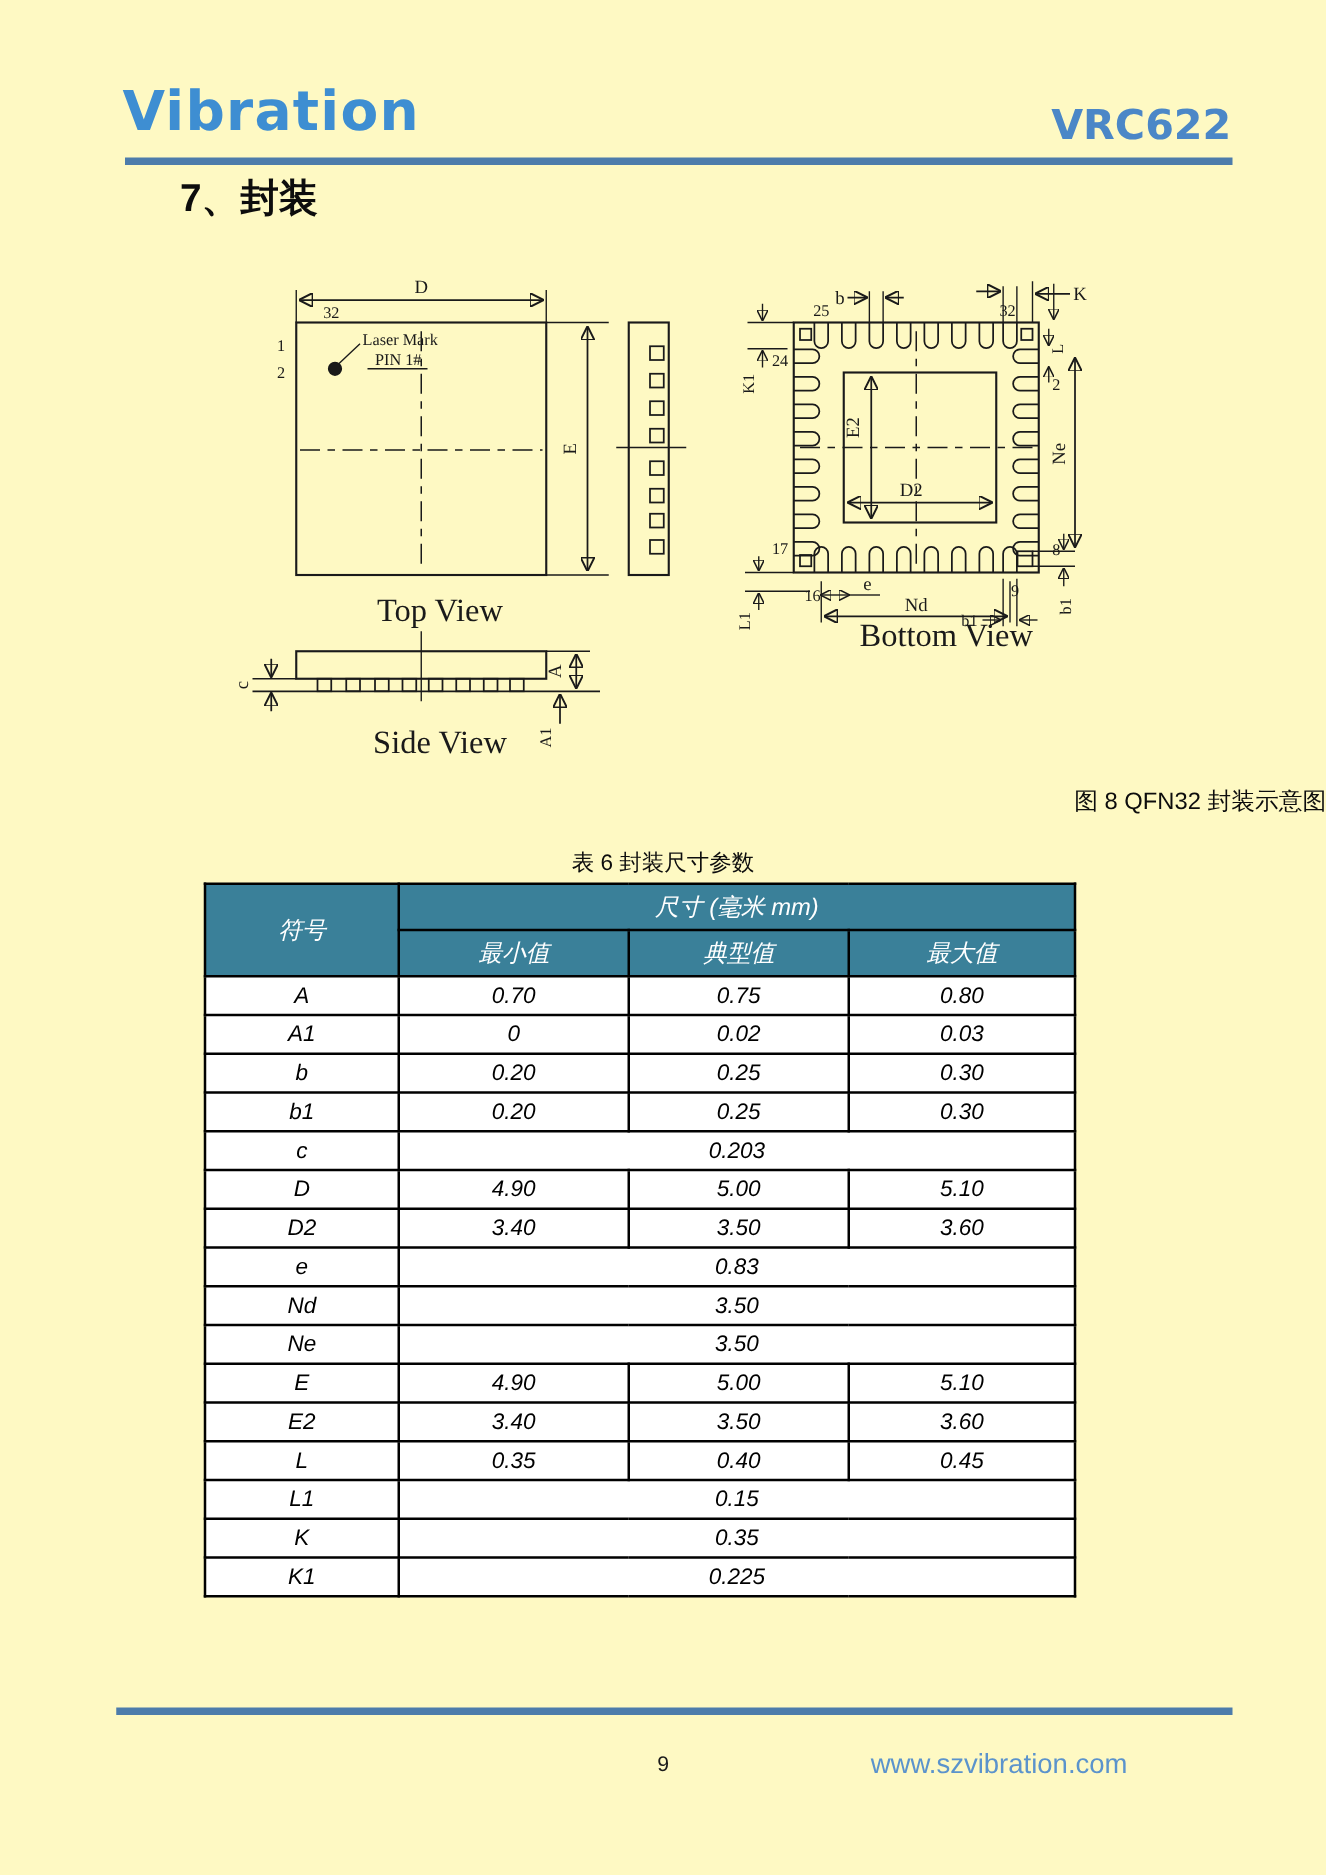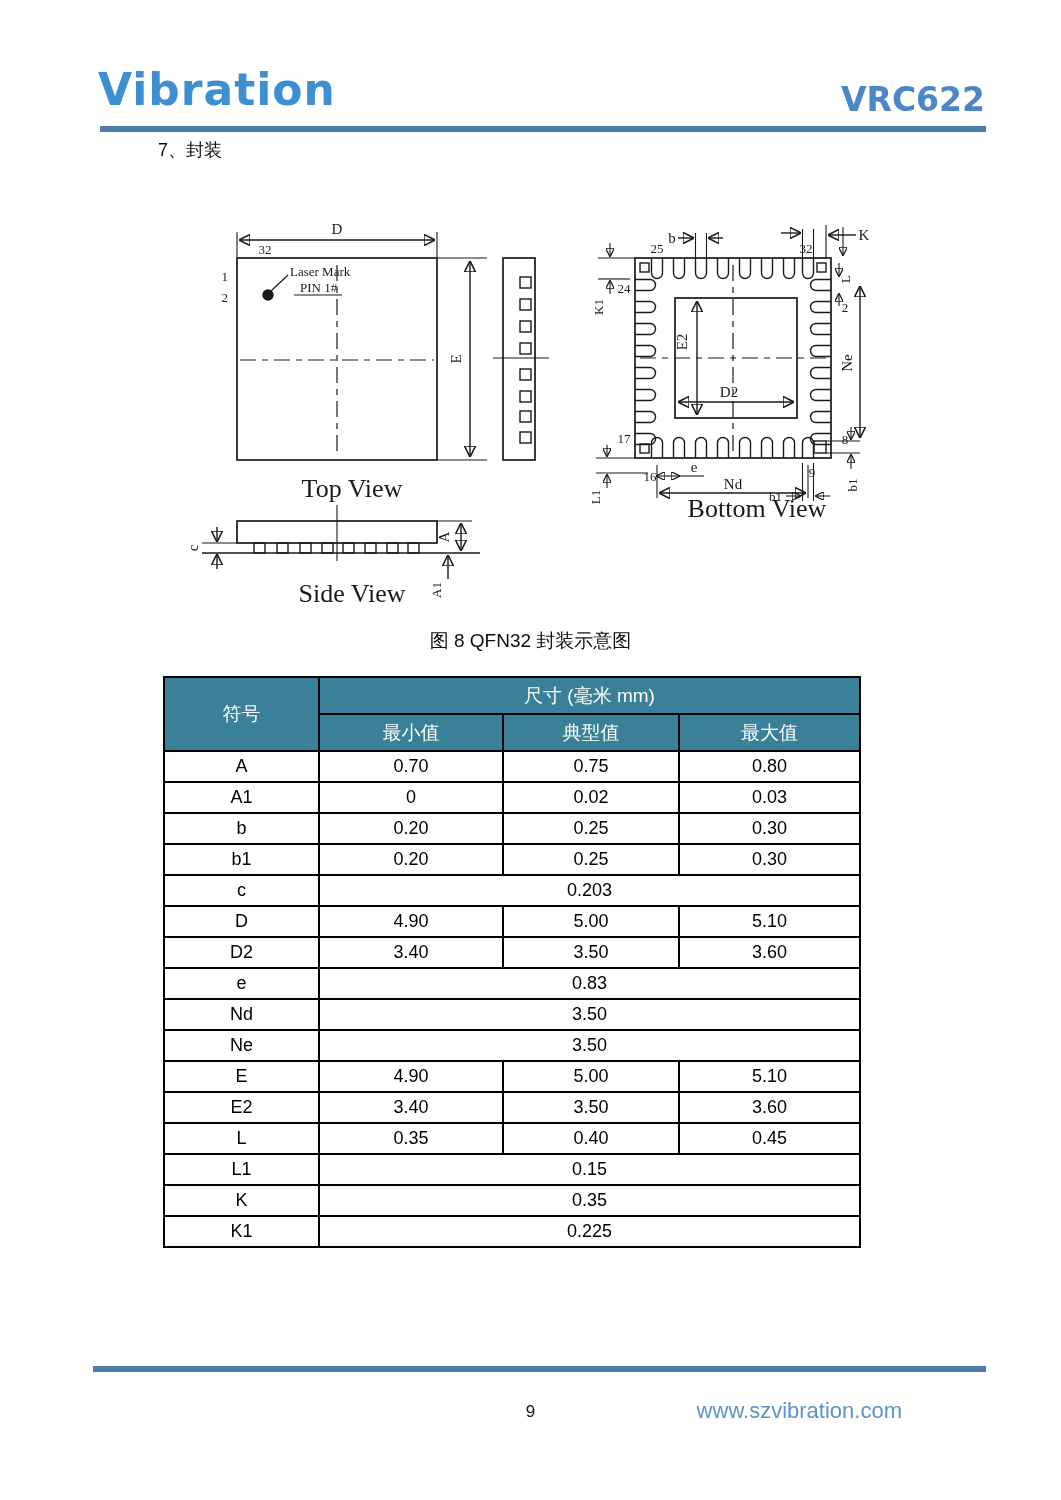--- a/index.html
+++ b/index.html
@@ -1,35 +1,35 @@
 <!DOCTYPE html>
 <html><head>
 <meta charset="utf-8">
 <style>
   html,body{margin:0;padding:0;background:#e8e8e8;}
   .page{
-    position:relative;width:1061px;height:1500px;background:#ffffff;
+    position:relative;width:1061px;height:1500px;background:#fef9c3;
     margin:0 auto;font-family:"Liberation Sans",sans-serif;overflow:hidden;
   }
   .logo{
     position:absolute;left:98px;top:64px;font-size:44px;font-weight:bold;
     color:#3e8ed2;font-family:"DejaVu Sans",sans-serif;letter-spacing:1px;
   }
   .product{
     position:absolute;right:76px;top:80px;font-size:33px;font-weight:bold;
     color:#4b87c7;font-family:"DejaVu Sans",sans-serif;
   }
   .header-rule{position:absolute;left:100px;top:126px;width:886px;height:6px;background:#4d7cab;}
-  .section-title{position:absolute;left:158px;top:138px;font-size:18px;font-weight:normal;color:#0d0d0d;}
+  .section-title{position:absolute;left:144px;top:138px;font-size:31px;font-weight:bold;color:#0d0d0d;}
   .diagram{position:absolute;left:0;top:205px;}
-  .fig-caption{position:absolute;left:0;top:628px;width:1061px;text-align:center;font-size:19px;color:#0d0d0d;}
+  .fig-caption{position:absolute;left:0;top:628px;width:1061px;text-align:right;font-size:19px;color:#0d0d0d;}
   .tbl-caption{position:absolute;left:0;top:678px;width:1061px;text-align:center;font-size:18px;color:#0d0d0d;}
   table.dims{
-    position:absolute;left:163px;top:676px;width:696px;border-collapse:collapse;
-    font-size:18px;color:#000;table-layout:fixed;
+    position:absolute;left:163px;top:706px;width:696px;border-collapse:collapse;
+    font-size:18px;color:#000;table-layout:fixed;font-style:italic;
   }
   table.dims th,table.dims td{border:2px solid #000;text-align:center;padding:0;}
   table.dims th{background:#3a8099;color:#ffffff;font-weight:normal;height:35px;font-size:19px;}
   table.dims td{height:29px;background:#ffffff;}
   .footer-rule{position:absolute;left:93px;top:1366px;width:893px;height:6px;background:#4d7cab;}
   .page-num{position:absolute;left:0;top:1402px;width:1061px;text-align:center;font-size:17px;color:#1a1a1a;}
   .site{position:absolute;right:159px;top:1398px;font-size:22px;color:#5b93cc;text-decoration:none;margin-left:24px;}
   
   .diagram line,.diagram path,.diagram rect,.diagram polyline,.diagram circle{
     stroke:#1a1a1a;stroke-width:1.4;fill:none;

